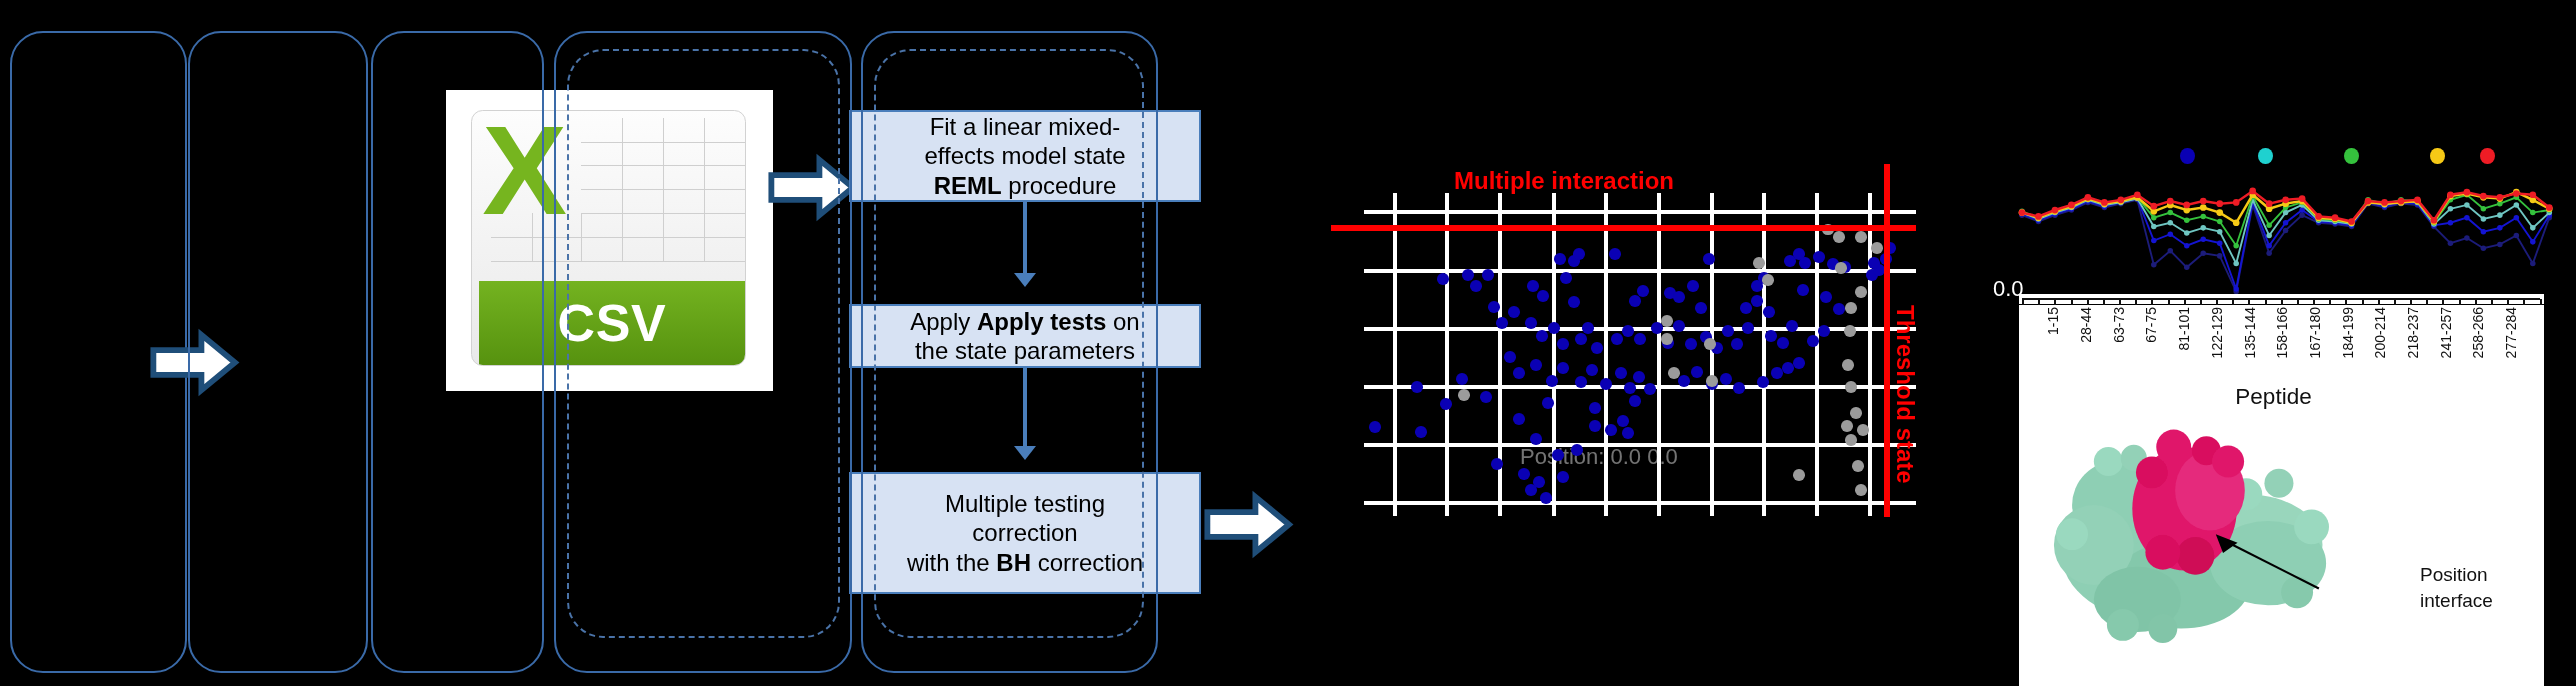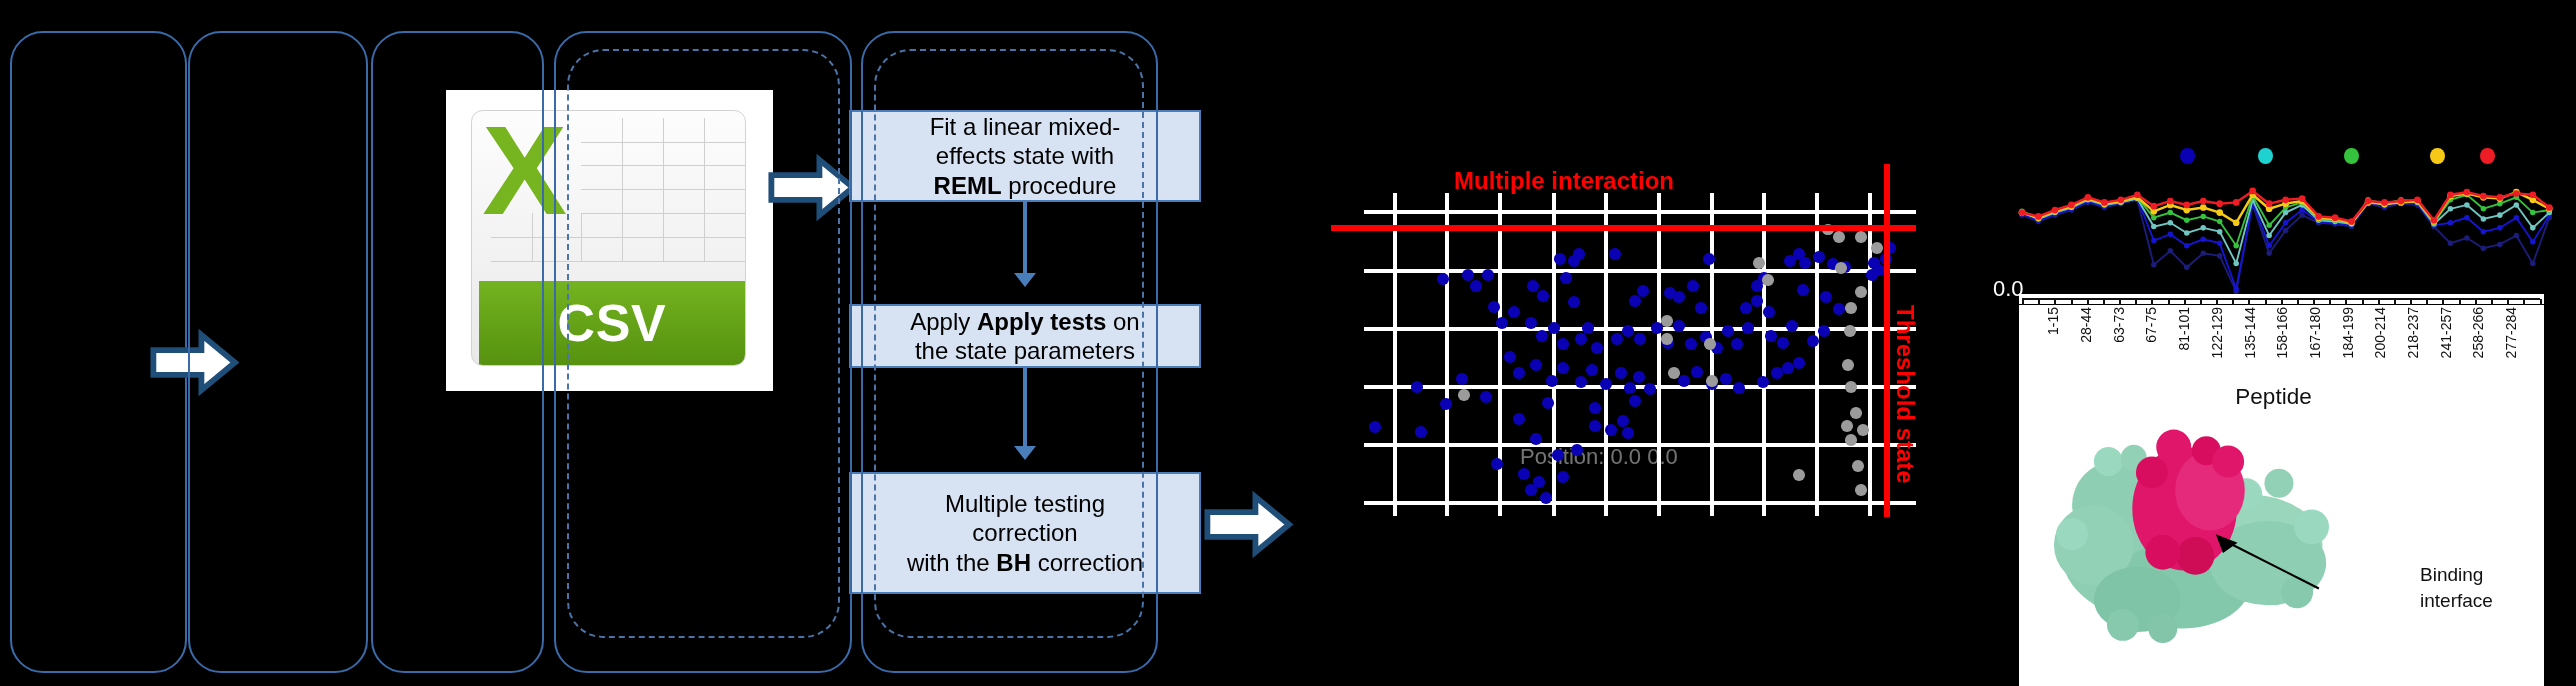--- a/index.html
+++ b/index.html
@@ -97,21 +97,21 @@
 
 <svg class="arrow-blk" style="left:767px;top:151px;width:91px;height:73px;" viewBox="0 0 125 100">
   <polygon points="6,33 72,33 72,12 118,50 72,88 72,67 6,67" fill="#ffffff" stroke="#1f4e79" stroke-width="8"></polygon>
 </svg>
 
 <div class="panel" style="left:371px;top:30.5px;width:173px;height:642px;"></div>
 
 <div class="tbox" style="left:849px;top:110px;width:352px;height:92px;">
   <div>
     <div><span>Fit a linear mixed-</span></div>
-    <div><span>effects state with</span></div>
+    <div><span>effects model state</span></div>
     <div><b>REML</b><span> procedure</span></div>
   </div>
 </div>
 
 <div class="vconn" style="left:1023px;top:202px;height:71px;"></div>
 <div class="vtri" style="left:1014px;top:273px;"></div>
 
 <div class="tbox" style="left:849px;top:304px;width:352px;height:64px;">
   <div>
     <div><span>Apply </span><b>Apply tests</b><span> on</span></div>
@@ -617,15 +617,15 @@
     <circle cx="245" cy="45" r="20" fill="#d9105f"></circle>
     <circle cx="275" cy="60" r="22" fill="#e0156b"></circle>
     <circle cx="170" cy="75" r="22" fill="#d9105f"></circle>
     <circle cx="230" cy="190" r="26" fill="#cf0a57"></circle>
     <circle cx="185" cy="185" r="24" fill="#d9105f"></circle>
   </g>
   <line x1="400" y1="235" x2="268" y2="168" stroke="#000" stroke-width="3"></line>
   <polygon points="258,160 288,172 268,186" fill="#000"></polygon>
 </svg>
 
-<div class="protlabel" style="left:2420px;top:563px;">Binding</div>
+<div class="protlabel" style="left:2420px;top:563px;">Position</div>
 <div class="protlabel" style="left:2420px;top:589px;">interface</div>
 
 
 </body></html>

